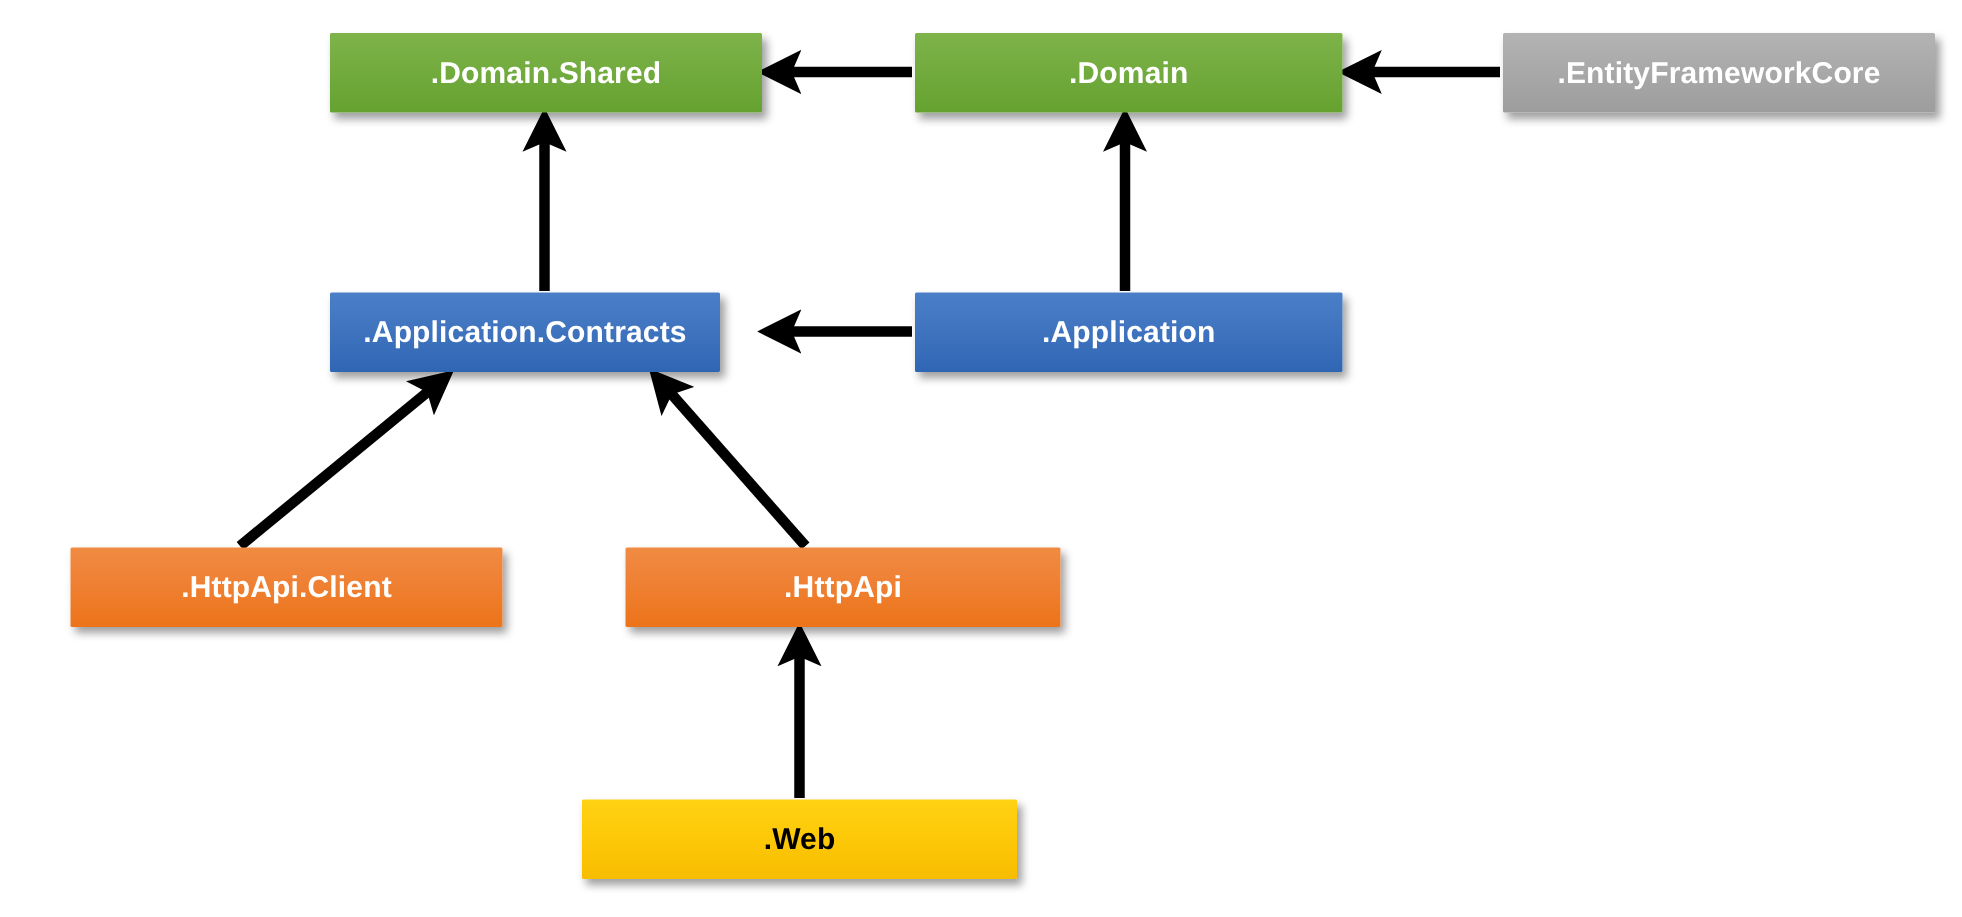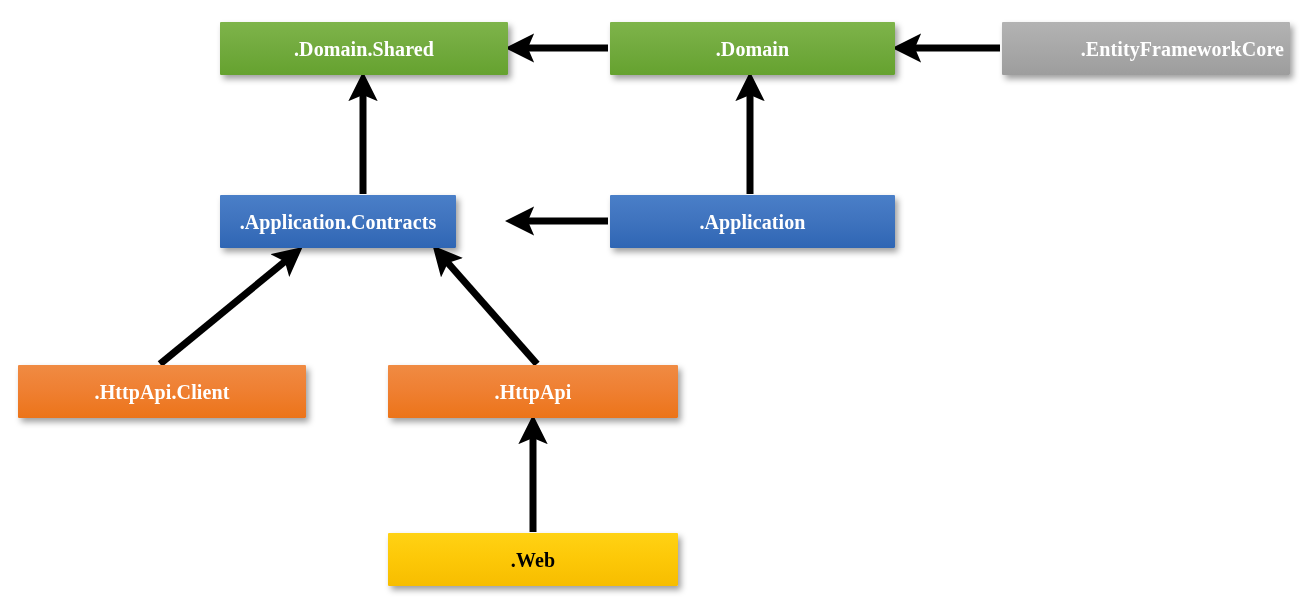--- a/index.html
+++ b/index.html
@@ -9,21 +9,20 @@
   }
   body {
     font-family: "Liberation Sans", sans-serif;
   }
   #canvas {
     position: relative;
     width: 1308px;
     height: 611px;
     background: #ffffff;
     overflow: hidden;
-    font-family: Liberation Serif, serif;
   }
   #arrow-layer {
     position: absolute;
     left: 0;
     top: 0;
     width: 1308px;
     height: 611px;
     pointer-events: none;
   }
   .node {
@@ -40,27 +39,27 @@
     border-radius: 1px;
     box-shadow: 3px 4px 6px rgba(0,0,0,0.38);
     z-index: 5;
     white-space: nowrap;
   }
   .node-green {
     background: linear-gradient(to bottom, #7eb44a 0%, #73ab3f 45%, #65a22f 100%);
   }
   .node-gray {
     background: linear-gradient(to bottom, #b3b3b3 0%, #a9a9a9 45%, #9d9d9d 100%);
-    justify-content: flex-end;
   }
   .node-blue {
     background: linear-gradient(to bottom, #4a7fc8 0%, #4074bf 45%, #2f66b4 100%);
   }
   .node-orange {
     background: linear-gradient(to bottom, #f08b43 0%, #ef8033 45%, #ec7419 100%);
+    margin-left: 29px;
   }
   .node-yellow {
     background: linear-gradient(to bottom, #ffd214 0%, #fdc908 45%, #f7bd00 100%);
     color: #000000;
     justify-content: center;
   }
   .node-label {
     display: block;
     line-height: 1;
     padding: 0 6px;
@@ -92,21 +91,21 @@
   <div id="nodes-group">
       <div class="node node-green" style="left: 220px; top: 22px; width: 288px; height: 53px; color: rgb(255, 255, 255);">
         <span class="node-label">.Domain.Shared</span>
       </div>
       <div class="node node-green" style="left: 610px; top: 22px; width: 285px; height: 53px; color: rgb(255, 255, 255);">
         <span class="node-label">.Domain</span>
       </div>
       <div class="node node-gray" style="left: 1002px; top: 22px; width: 288px; height: 53px; color: rgb(255, 255, 255);">
         <span class="node-label">.EntityFrameworkCore</span>
       </div>
-      <div class="node node-blue" style="left: 220px; top: 195px; width: 236px; height: 53px; color: rgb(255, 255, 255);">
+      <div class="node node-blue" style="left: 220px; top: 195px; width: 260px; height: 53px; color: rgb(255, 255, 255);">
         <span class="node-label">.Application.Contracts</span>
       </div>
       <div class="node node-blue" style="left: 610px; top: 195px; width: 285px; height: 53px; color: rgb(255, 255, 255); justify-content: center;">
         <span class="node-label">.Application</span>
       </div>
       <div class="node node-orange" style="left: 18px; top: 365px; width: 288px; height: 53px; color: rgb(255, 255, 255);">
         <span class="node-label">.HttpApi.Client</span>
       </div>
       <div class="node node-orange" style="left: 388px; top: 365px; width: 290px; height: 53px; color: rgb(255, 255, 255);">
         <span class="node-label">.HttpApi</span>

